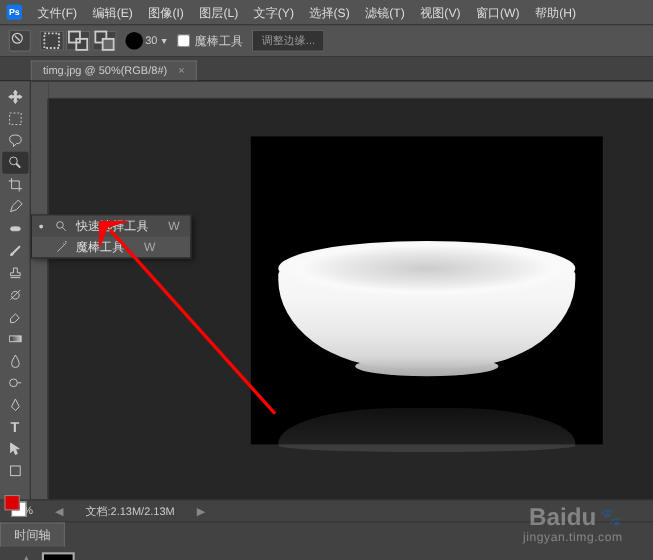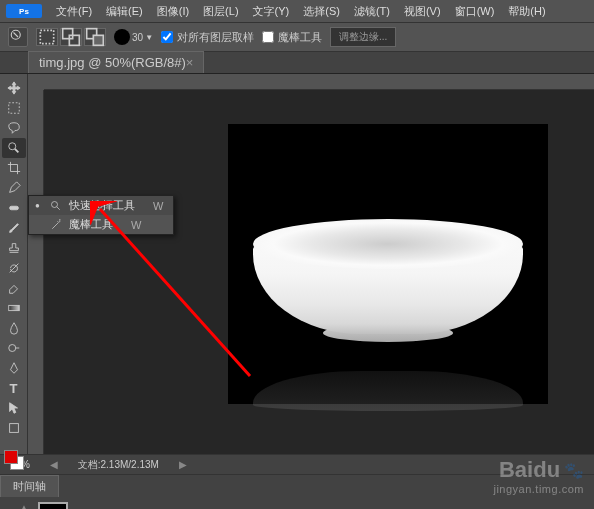--- a/index.html
+++ b/index.html
@@ -1,34 +1,34 @@
 <!DOCTYPE html>
 <html><head>
 <meta charset="utf-8">
 <style>
 * { margin: 0; padding: 0; box-sizing: border-box; font-family: "Microsoft YaHei", sans-serif; }
 body { width: 594px; height: 509px; background: #535353; overflow: hidden; position: relative; }
 
 .menubar { height: 22px; background: #535353; display: flex; align-items: center; padding-left: 6px; gap: 2px; }
-.menubar .ps-icon { width: 36px; height: 14px; background: #1473e6; border-radius: 2px; margin-right: 6px; font-size: 8px; color: #fff; display: flex; align-items: center; justify-content: center; font-weight: bold; }
+.menubar .ps-icon { width: 14px; height: 14px; background: #1473e6; border-radius: 2px; margin-right: 6px; font-size: 8px; color: #fff; display: flex; align-items: center; justify-content: center; font-weight: bold; }
 .menubar span { color: #ddd; font-size: 11px; padding: 2px 6px; cursor: pointer; }
 
 .optionsbar { height: 30px; background: #535353; border-top: 1px solid #333; border-bottom: 1px solid #333; display: flex; align-items: center; padding-left: 8px; gap: 8px; }
 .opt-icon { width: 20px; height: 20px; background: #424242; border: 1px solid #666; border-radius: 2px; display: flex; align-items: center; justify-content: center; }
 .opt-group { display: flex; gap: 2px; }
 .opt-btn { width: 22px; height: 18px; background: #424242; border: 1px solid #666; display: flex; align-items: center; justify-content: center; font-size: 10px; color: #ccc; }
 .opt-brush { display: flex; align-items: center; gap: 2px; }
 .opt-brush .dot { width: 16px; height: 16px; background: #000; border-radius: 50%; }
 .opt-brush .num { color: #ccc; font-size: 10px; }
 .opt-chk { display: flex; align-items: center; gap: 4px; color: #ccc; font-size: 11px; }
 .opt-chk input { width: 12px; height: 12px; }
 .opt-refine { background: #333; border: 1px solid #666; color: #999; font-size: 10px; padding: 2px 8px; margin-left: 0; }
 
 .tabbar { height: 22px; background: #424242; display: flex; align-items: flex-end; padding-left: 28px; border-bottom: 1px solid #222; }
-.tab { background: #535353; color: #ccc; font-size: 13px; padding: 3px 10px; border-top: 1px solid #666; border-left: 1px solid #666; border-right: 1px solid #666; display: flex; align-items: center; gap: 0; }
+.tab { background: #535353; color: #ccc; font-size: 10px; padding: 3px 10px; border-top: 1px solid #666; border-left: 1px solid #666; border-right: 1px solid #666; display: flex; align-items: center; gap: 10px; }
 .tab-close { color: #999; }
 
 .workspace { position: relative; height: 380px; display: flex; }
 .toolbar { width: 28px; background: #535353; border-right: 1px solid #333; display: flex; flex-direction: column; padding-top: 4px; }
 .tool { width: 24px; height: 20px; margin: 0 auto; display: flex; align-items: center; justify-content: center; color: #ccc; font-size: 12px; cursor: pointer; border-radius: 2px; }
 .tool.active { background: #333; }
 .tool svg { width: 14px; height: 14px; fill: #ccc; stroke: #ccc; }
 
 .canvas-area { flex: 1; background: #262626; position: relative; overflow: hidden; }
 .ruler-h { position: absolute; top: 0; left: 16px; right: 0; height: 16px; background: #535353; border-bottom: 1px solid #333; }
@@ -59,21 +59,21 @@
 .timeline-panel { background: #424242; border-top: 1px solid #333; }
 .timeline-tab { display: inline-block; background: #535353; color: #ccc; font-size: 11px; padding: 3px 12px; border: 1px solid #666; border-bottom: none; }
 .color-swatch { position: absolute; left: 4px; width: 20px; }
 .swatch-fg { width: 14px; height: 14px; background: #d00; border: 1px solid #888; position: absolute; }
 .swatch-bg { width: 14px; height: 14px; background: #fff; border: 1px solid #888; position: absolute; top: 6px; left: 6px; }
 
 .layers-strip { height: 36px; background: #424242; display: flex; align-items: center; padding-left: 20px; gap: 8px; }
 .layer-ctrl { width: 10px; height: 24px; display: flex; flex-direction: column; justify-content: space-between; color: #888; font-size: 8px; }
 .layer-thumb { width: 30px; height: 26px; background: #000; border: 2px solid #aaa; display: flex; align-items: center; justify-content: center; }
 
-.watermark { position: absolute; right: 10px; bottom: 14px; text-align: left; color: rgba(255,255,255,0.35); z-index: 30; pointer-events: none; }
+.watermark { position: absolute; right: 28px; bottom: 14px; text-align: left; color: rgba(255,255,255,0.35); z-index: 30; pointer-events: none; }
 .wm-main { font-size: 22px; font-weight: bold; display: flex; align-items: center; justify-content: flex-end; gap: 4px; }
 .wm-paw { font-size: 16px; }
 .wm-sub { font-size: 11px; letter-spacing: 0.5px; }
 </style>
 </head>
 <body>
 
 <div class="menubar">
   <div class="ps-icon">Ps</div>
   <span>文件(F)</span>
@@ -112,24 +112,20 @@
           <rect x="1" y="1" width="6" height="6" fill="none" stroke="#ccc"></rect>
           <rect x="5" y="5" width="6" height="6" fill="#666" stroke="#ccc"></rect>
         </svg>
       </div>
   </div>
   <div class="opt-brush">
     <div class="dot"></div>
     <span class="num">30</span>
     <span style="color:#ccc;font-size:8px">▼</span>
   </div>
-  <label class="opt-chk">
-    <input type="checkbox" checked="" style="">
-    <span>对所有图层取样</span>
-  </label>
   <label class="opt-chk">
     <input type="checkbox" style="">
     <span>魔棒工具</span>
   </label>
   <button class="opt-refine">调整边缘...</button>
 </div>
 
 <div class="tabbar">
   <div class="tab">
     <span>timg.jpg @ 50%(RGB/8#)</span>

